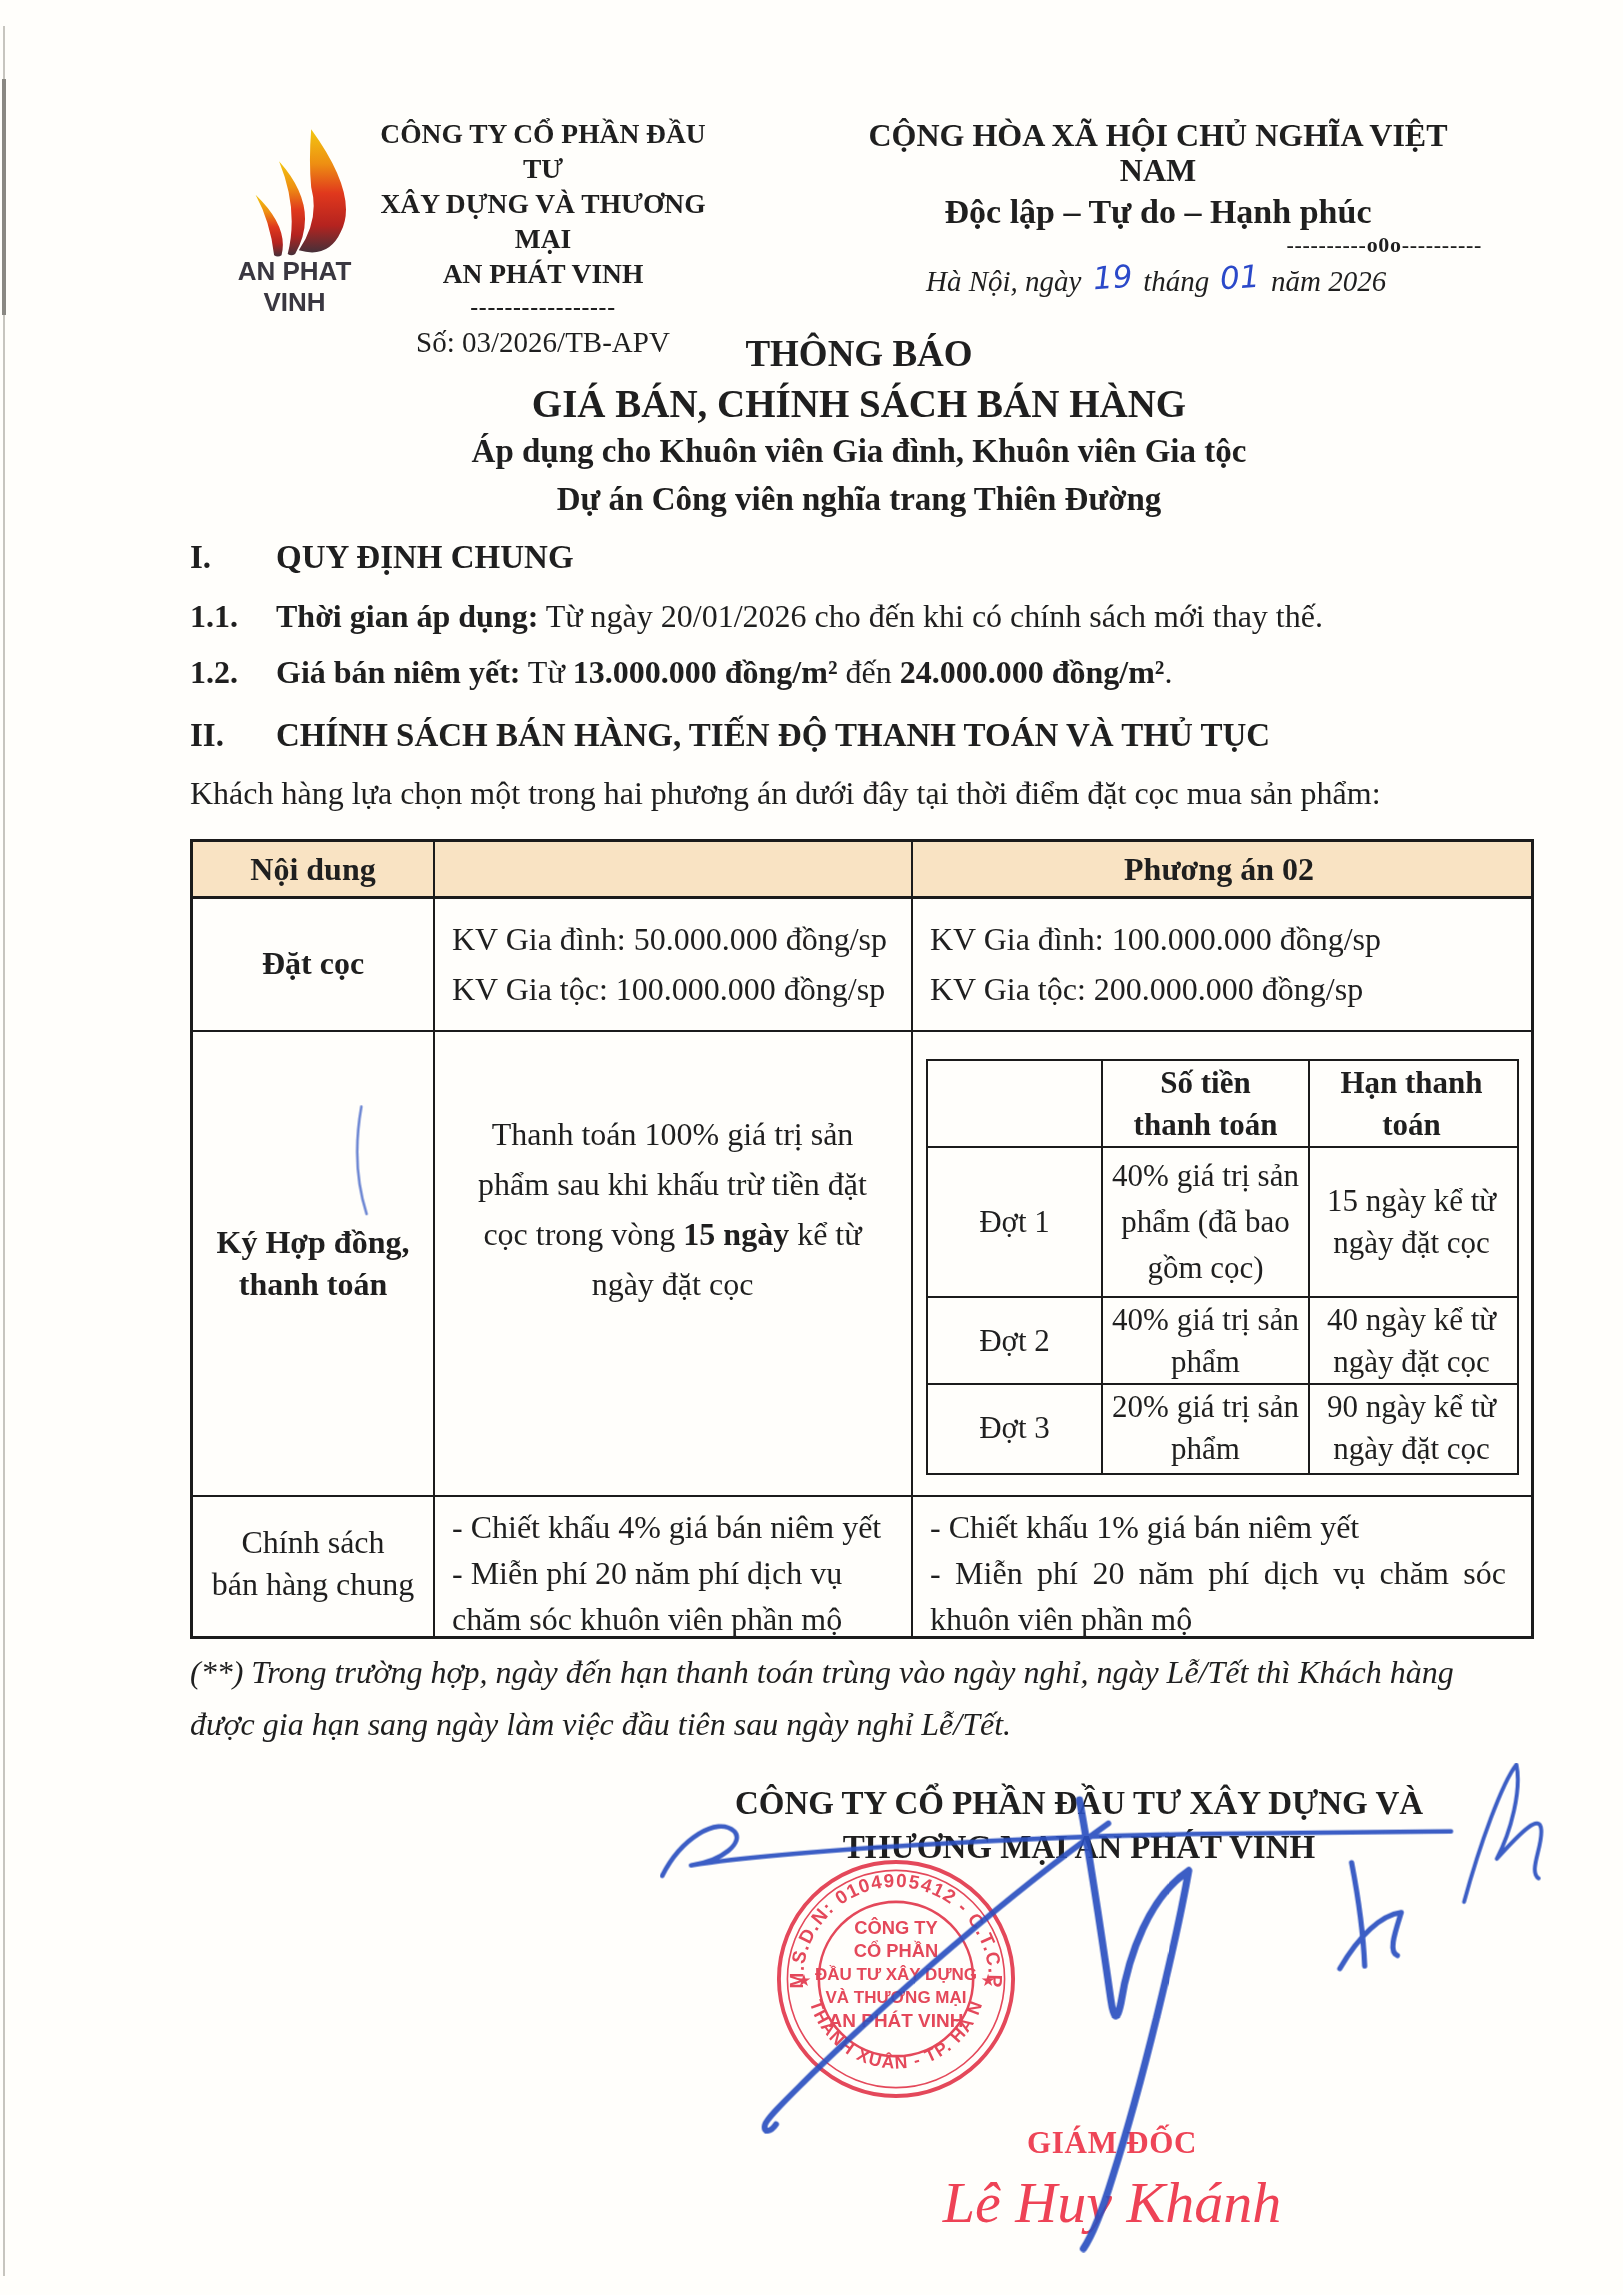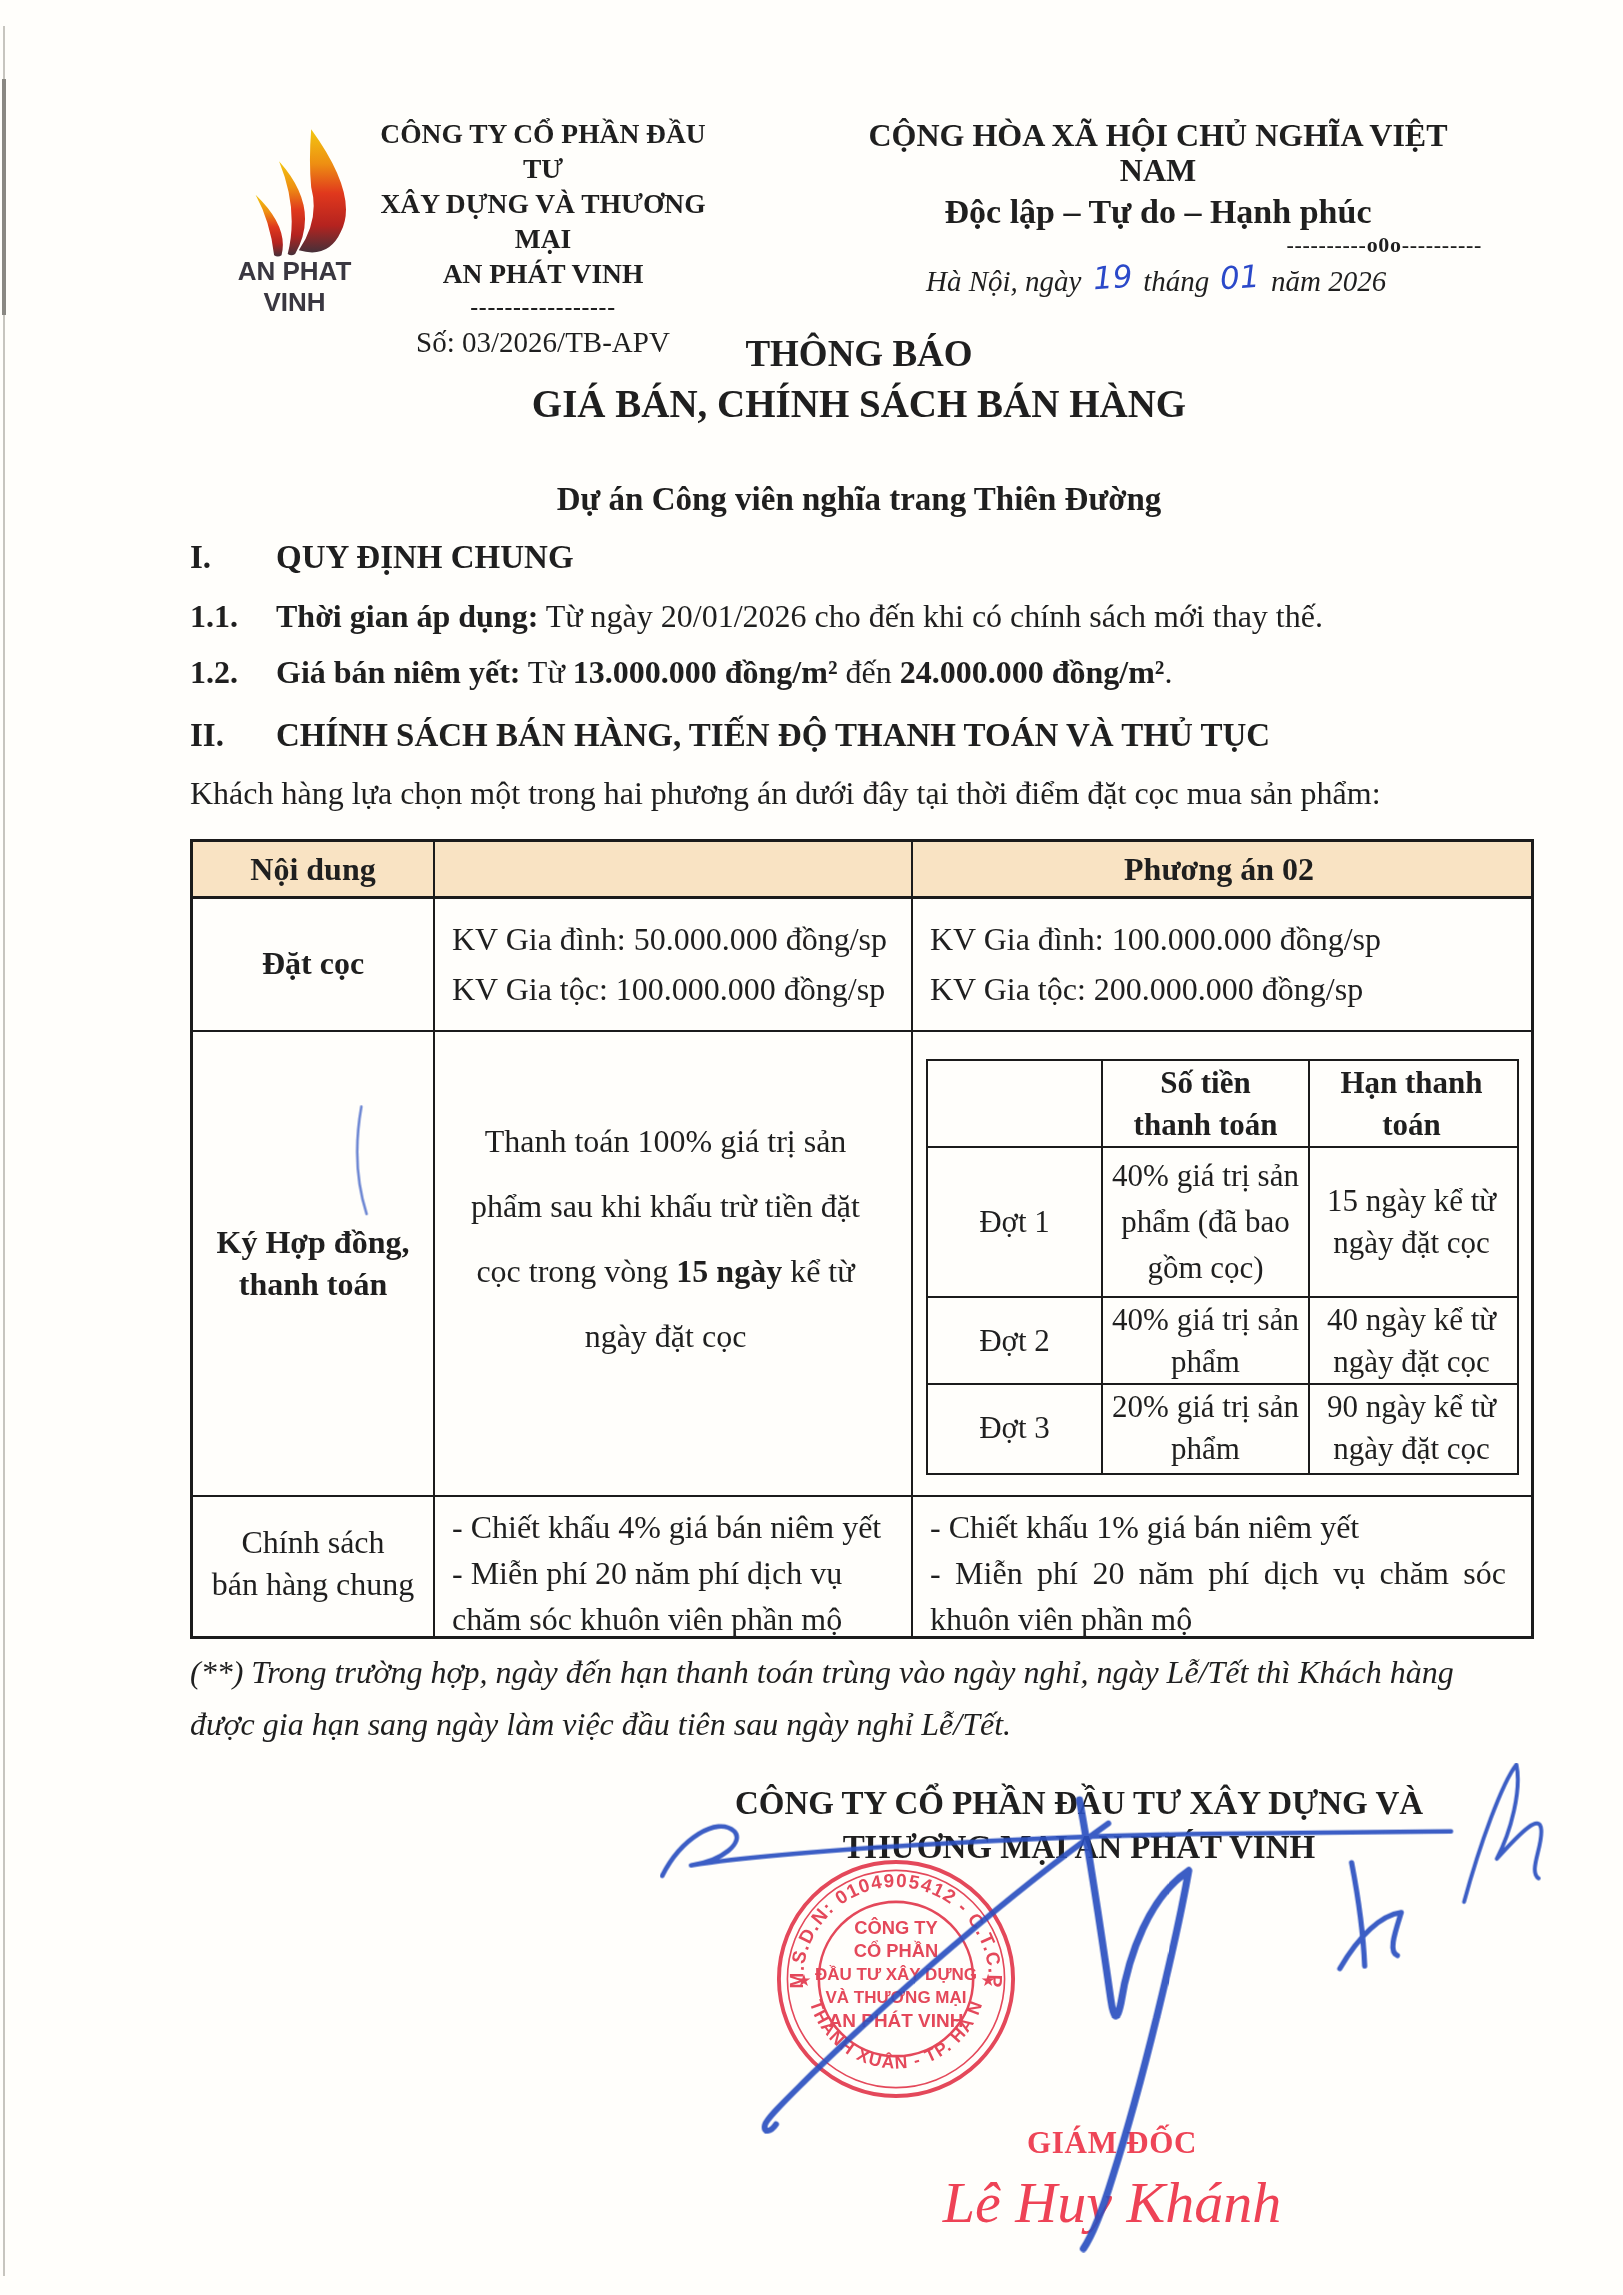--- a/index.html
+++ b/index.html
@@ -94,20 +94,21 @@
   <div class="abs dateline">
     <span>Hà Nội, ngày</span>
     <span class="hand">19</span>
     <span>tháng</span>
     <span class="hand">01</span>
     <span>năm 2026</span>
   </div>
 
   <div class="abs ctr b t1">THÔNG BÁO</div>
   <div class="abs ctr b t2">GIÁ BÁN, CHÍNH SÁCH BÁN HÀNG</div>
+  <div class="abs ctr b t3">Áp dụng cho Khuôn viên Gia đình, Khuôn viên Gia tộc</div>
   <div class="abs ctr b t4">Dự án Công viên nghĩa trang Thiên Đường</div>
 
   <div class="abs line b" style="top:538px;font-size:33px;">
     <span class="num">I.</span><span>QUY ĐỊNH CHUNG</span>
   </div>
   <div class="abs line" style="top:597px;">
     <span class="num b">1.1.</span><span class="b">Thời gian áp dụng:</span><span> Từ ngày 20/01/2026 cho đến khi có chính sách mới thay thế.</span>
   </div>
   <div class="abs line" style="top:653px;">
     <span class="num b">1.2.</span><span class="b">Giá bán niêm yết:</span><span> Từ </span><span class="b">13.000.000 đồng/m²</span><span> đến </span><span class="b">24.000.000 đồng/m²</span><span>.</span>
@@ -136,21 +137,21 @@
     </div>
     <div class="cell" style="left:737px;top:56px;width:589px;height:131px;display:flex;flex-direction:column;justify-content:center;line-height:50px;">
       <div>KV Gia đình: 100.000.000 đồng/sp</div>
       <div>KV Gia tộc: 200.000.000 đồng/sp</div>
     </div>
 
     <div class="cell flexc b" style="left:0;top:190px;width:240px;height:461px;line-height:42px;text-align:right;">
       <div>Ký Hợp đồng,</div>
       <div>thanh toán</div>
     </div>
-    <div class="cell ctr" style="left:263px;top:267px;width:419px;line-height:65px;">
+    <div class="cell ctr" style="left:270px;top:267px;width:419px;line-height:50px;">
       <span>Thanh toán 100% giá trị sản phẩm sau khi khấu trừ tiền đặt cọc trong vòng </span><span class="b">15 ngày</span><span> kể từ ngày đặt cọc</span>
     </div>
 
     <div class="ntbl">
       <div class="vline" style="left:173px;"></div>
       <div class="vline" style="left:380px;"></div>
       <div class="hline" style="top:85px;"></div>
       <div class="hline" style="top:235px;"></div>
       <div class="hline" style="top:322px;"></div>
 

